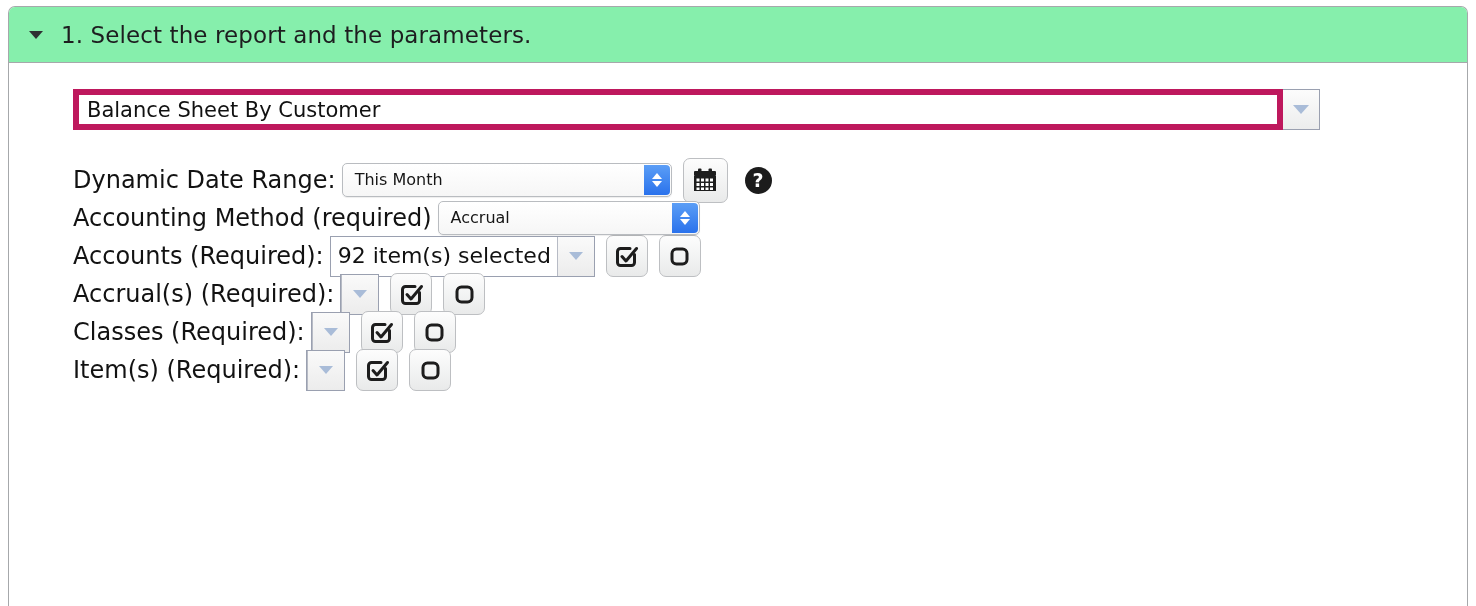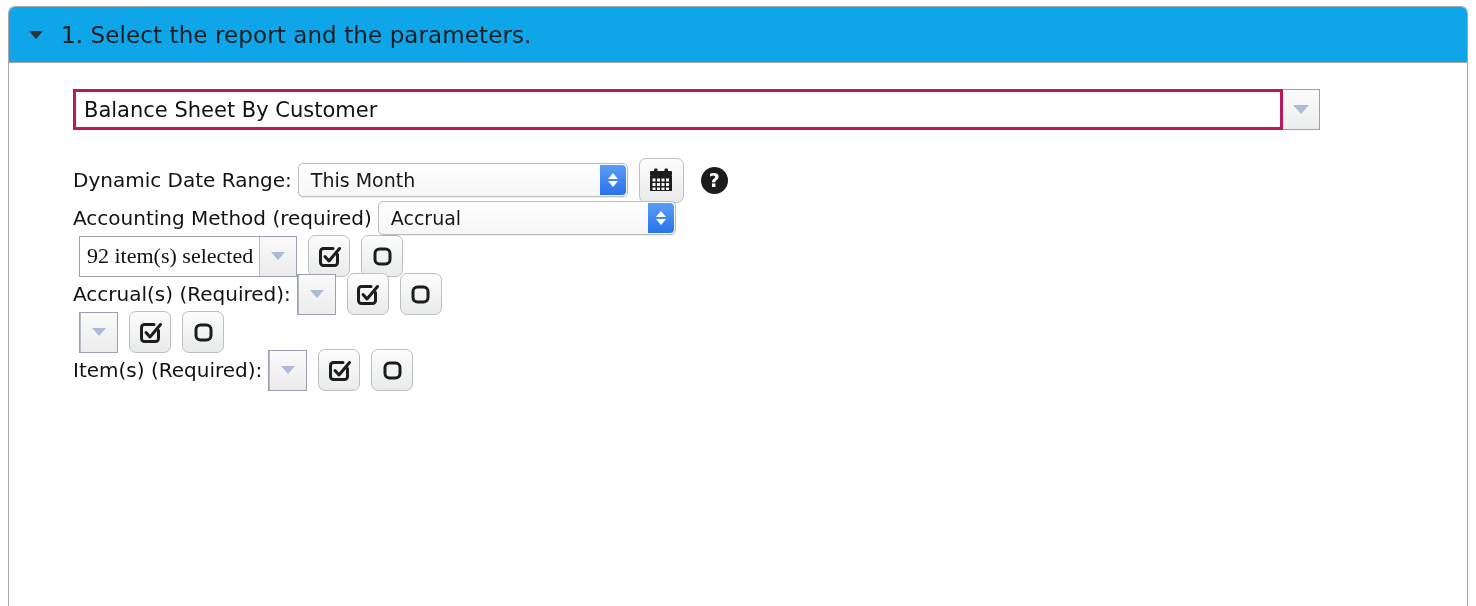--- a/index.html
+++ b/index.html
@@ -20,21 +20,21 @@
     border: 1px solid #a6a8ab;
     border-radius: 7px 7px 0 0;
     border-bottom: none;
   }
   .panel-header {
     height: 56px;
     display: flex;
     align-items: center;
     padding-left: 20px;
     border-bottom: 1px solid #a6a8ab;
-    background: #0ea5e9;
+    background: #86efac;
     border-radius: 6px 6px 0 0;
   }
   .collapse-triangle {
     width: 0; height: 0;
     border-left: 7px solid transparent;
     border-right: 7px solid transparent;
     border-top: 8px solid #2f3133;
     margin-right: 18px;
     flex: none;
   }
@@ -50,21 +50,21 @@
   
   .report-row {
     display: flex;
     align-items: stretch;
     margin-left: 64px;
     width: 1247px;
     height: 41px;
   }
   .report-input {
     flex: 1;
-    border: 3px solid #be185d;
+    border: 6px solid #be185d;
     background: #fff;
     font-family: "DejaVu Sans", "Liberation Sans", sans-serif;
     font-size: 21px;
     color: #111;
     padding: 8px 8px;
     display: flex;
     align-items: center;
     outline: none;
     overflow: hidden;
     white-space: nowrap;
@@ -89,40 +89,40 @@
   .row {
     display: flex;
     align-items: center;
     margin-left: 64px;
     height: 38px;
   }
   .row-gap-1 { margin-top: 31px; }
   .row-gap   { }
 
   .lbl {
-    font-size: 20px;
+    font-size: 24px;
     color: #121212;
     white-space: nowrap;
     line-height: 1;
   }
 
   
   .sel {
     position: relative;
     height: 34px;
     border: 1px solid #b9bcc0;
     border-radius: 5px;
     background: linear-gradient(#ffffff, #f6f6f6);
     display: flex;
     align-items: center;
     margin-left: 6px;
     box-shadow: 0 1px 1px rgba(0,0,0,.07);
   }
   .sel-text {
-    font-size: 19px;
+    font-size: 16px;
     color: #161616;
     padding: 0 12px;
     white-space: nowrap;
     line-height: 1;
   }
   .sel-btn {
     position: absolute;
     right: 1px; top: 1px; bottom: 1px;
     width: 26px;
     border-radius: 0 4px 4px 0;
@@ -135,21 +135,21 @@
   }
   .chev {
     width: 0; height: 0;
     border-left: 5px solid transparent;
     border-right: 5px solid transparent;
   }
   .chev-up   { border-bottom: 6px solid #fff; }
   .chev-down { border-top: 6px solid #fff; }
 
   .sel-date  { width: 330px; }
-  .sel-acct  { width: 298px; text-align: right; }
+  .sel-acct  { width: 262px; text-align: right; }
 
   
   .iconbtn {
     width: 45px; height: 45px;
     margin-left: 11px;
     border: 1px solid #bdbfc2;
     border-radius: 7px;
     background: linear-gradient(#fdfdfd, #e9eaea);
     display: flex;
     align-items: center;
@@ -183,21 +183,20 @@
     background: #fff;
   }
   .ms-text {
     font-size: 22px;
     color: #111;
     padding: 0 6px 0 7px;
     display: flex;
     align-items: center;
     white-space: nowrap;
     line-height: 1;
-    font-family: Liberation Serif, serif;
   }
   .ms-dd {
     width: 37px;
     border-left: 1px solid #b7bbc5;
     background: linear-gradient(#fafafa, #ececec);
     display: flex;
     align-items: center;
     justify-content: center;
   }
   .tri-blue-sm {
@@ -268,20 +267,21 @@
       <div class="sel sel-acct">
         <span class="sel-text">Accrual</span>
         <span class="sel-btn">
           <span class="chev chev-up"></span>
           <span class="chev chev-down"></span>
         </span>
       </div>
     </div>
 
     <div class="row row-gap">
+      <span class="lbl">Accounts (Required):</span>
       <div class="ms">
         <span class="ms-text">92 item(s) selected</span>
         <span class="ms-dd">
           <span class="tri-blue-sm"></span>
         </span>
       </div>
       <div class="iconbtn sm">
         <span>
           <svg width="25" height="25" viewBox="0 0 25 25">
             <path d="M20.5 10.5 V18.5 a3 3 0 0 1 -3 3 H6.5 a3 3 0 0 1 -3 -3 V7.5 a3 3 0 0 1 3 -3 H16" fill="none" stroke="#1d1d1d" stroke-width="3" stroke-linecap="round"></path>
@@ -316,20 +316,21 @@
       <div class="iconbtn sm">
         <span>
           <svg width="25" height="25" viewBox="0 0 25 25">
             <rect x="5" y="5" width="15" height="15" rx="4.5" fill="none" stroke="#1d1d1d" stroke-width="3"></rect>
           </svg>
         </span>
       </div>
     </div>
 
     <div class="row row-gap">
+      <span class="lbl">Classes (Required):</span>
       <div class="ms">
         <span class="ms-dd">
           <span class="tri-blue-sm"></span>
         </span>
       </div>
       <div class="iconbtn sm">
         <span>
           <svg width="25" height="25" viewBox="0 0 25 25">
             <path d="M20.5 10.5 V18.5 a3 3 0 0 1 -3 3 H6.5 a3 3 0 0 1 -3 -3 V7.5 a3 3 0 0 1 3 -3 H16" fill="none" stroke="#1d1d1d" stroke-width="3" stroke-linecap="round"></path>
             <path d="M8 12.5 L12 17 L22.5 4.5" fill="none" stroke="#1d1d1d" stroke-width="3" stroke-linecap="round" stroke-linejoin="round"></path>

